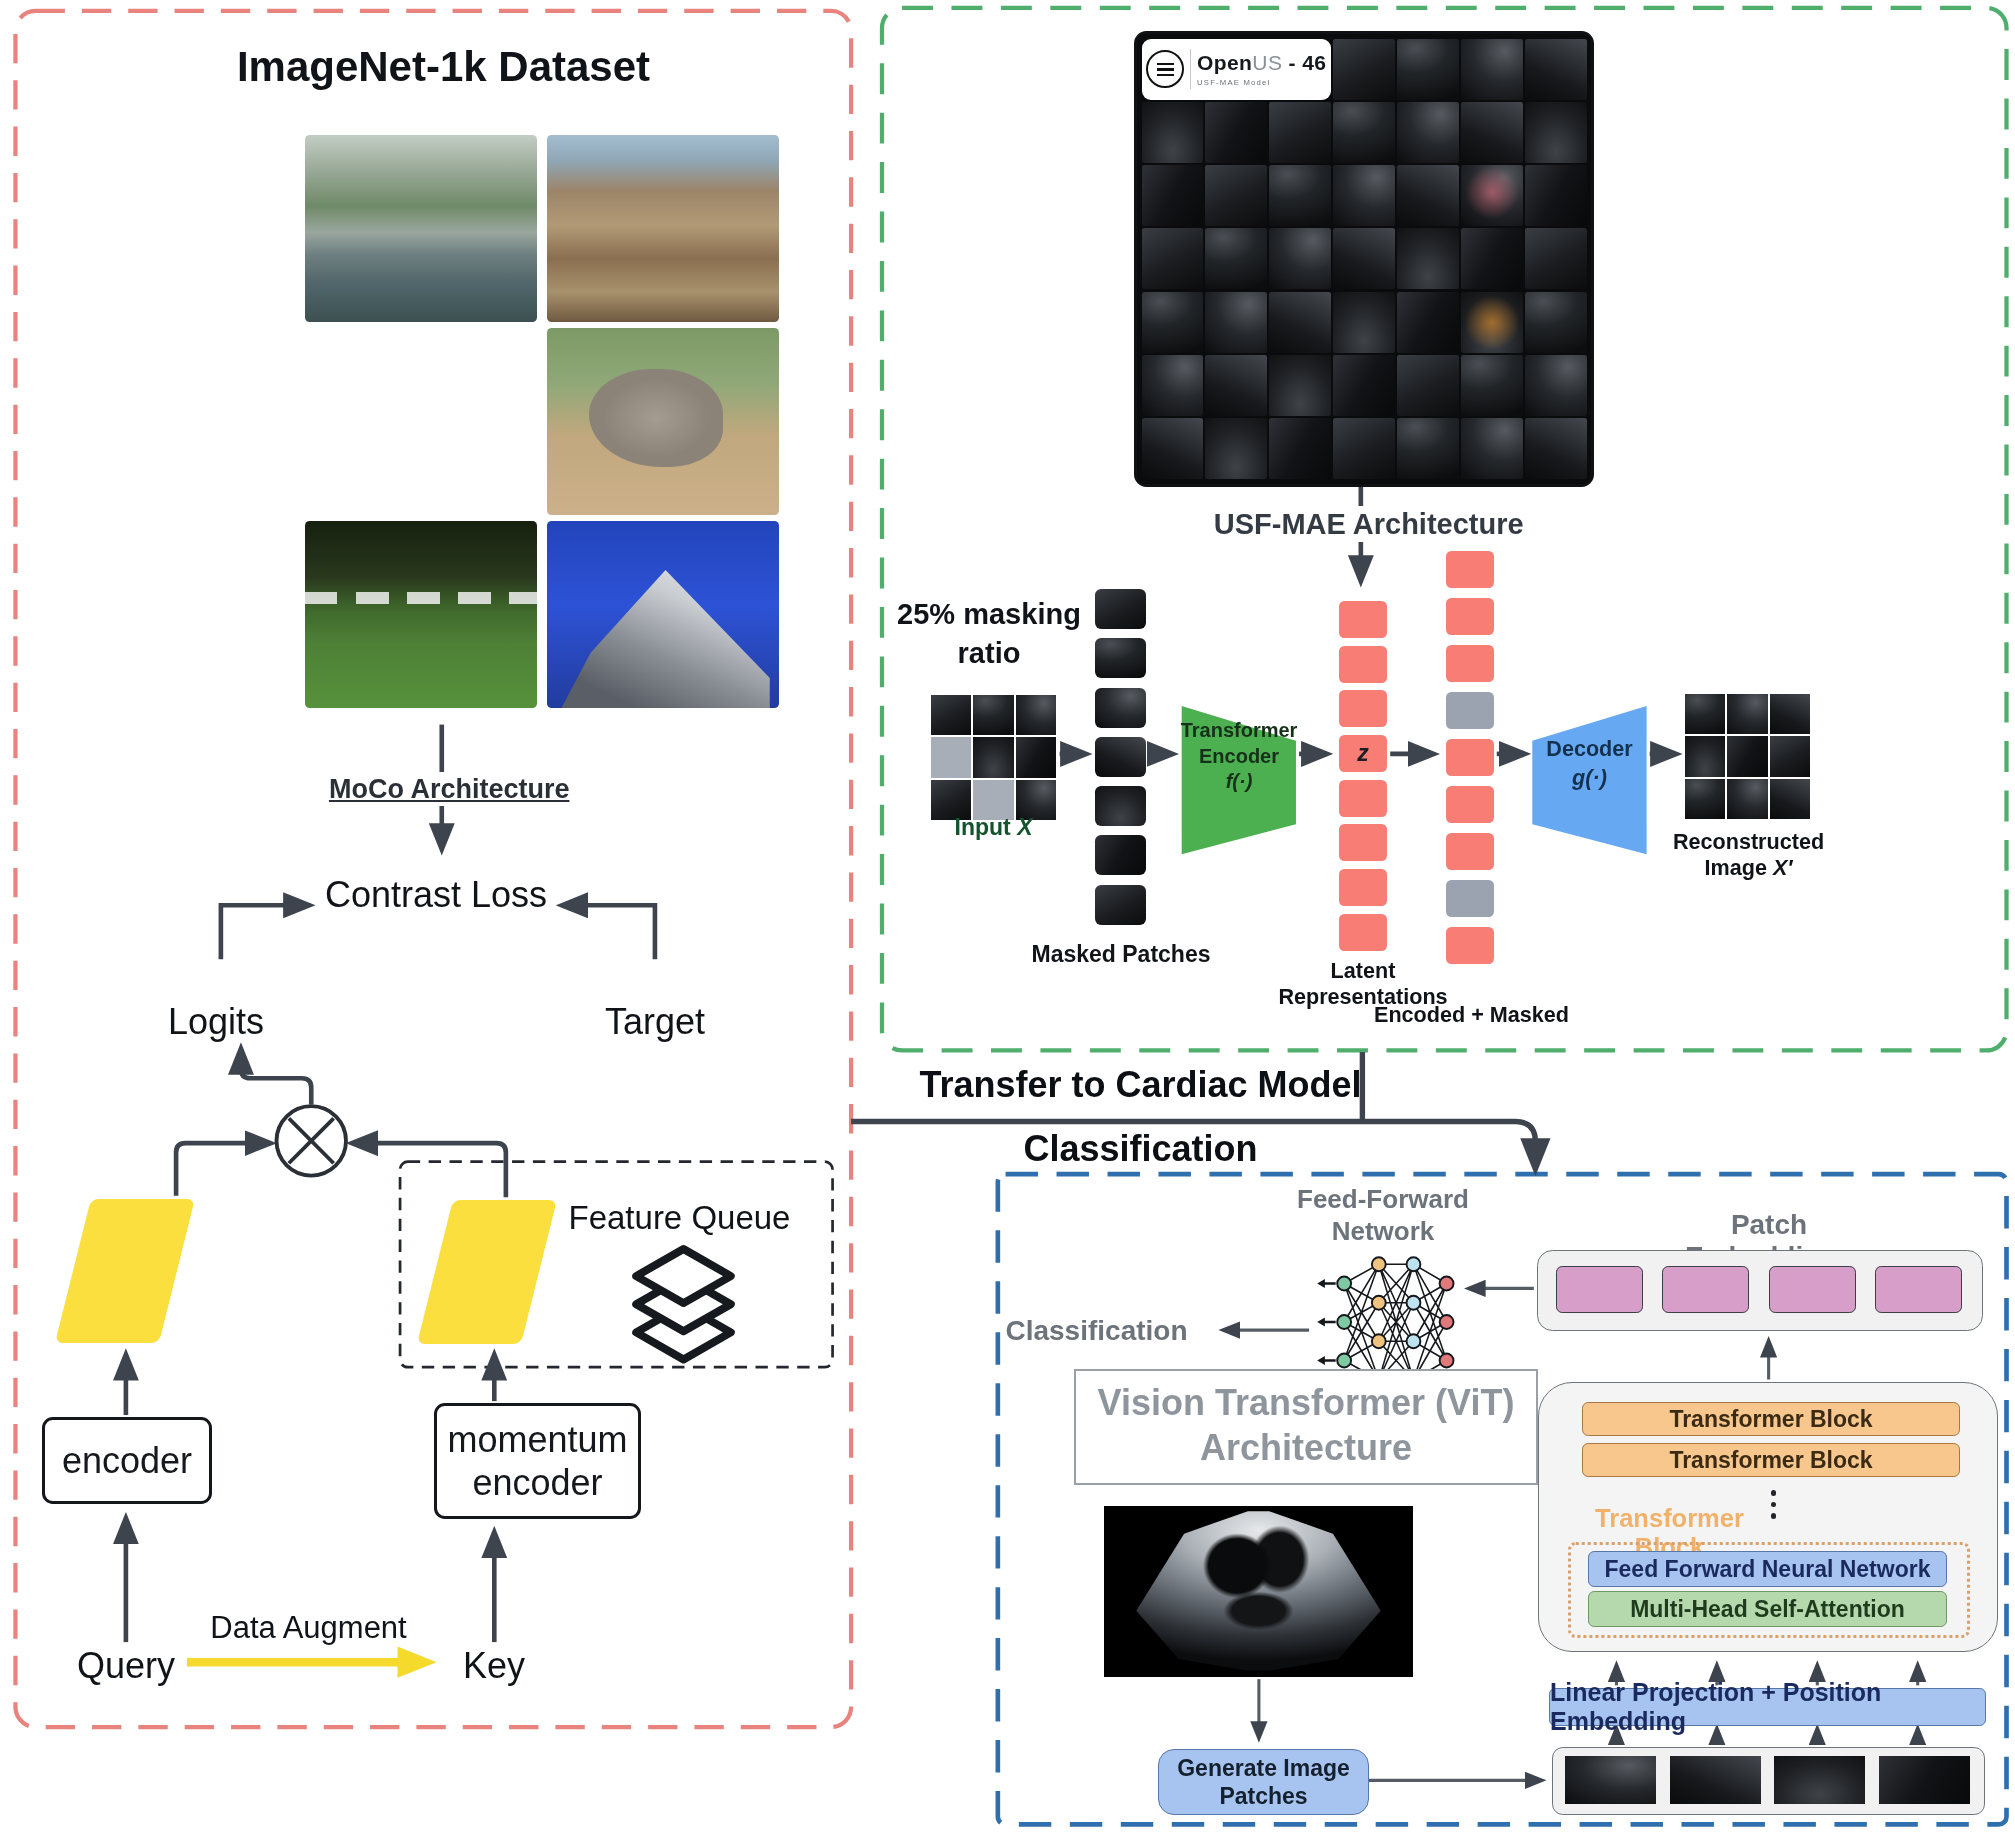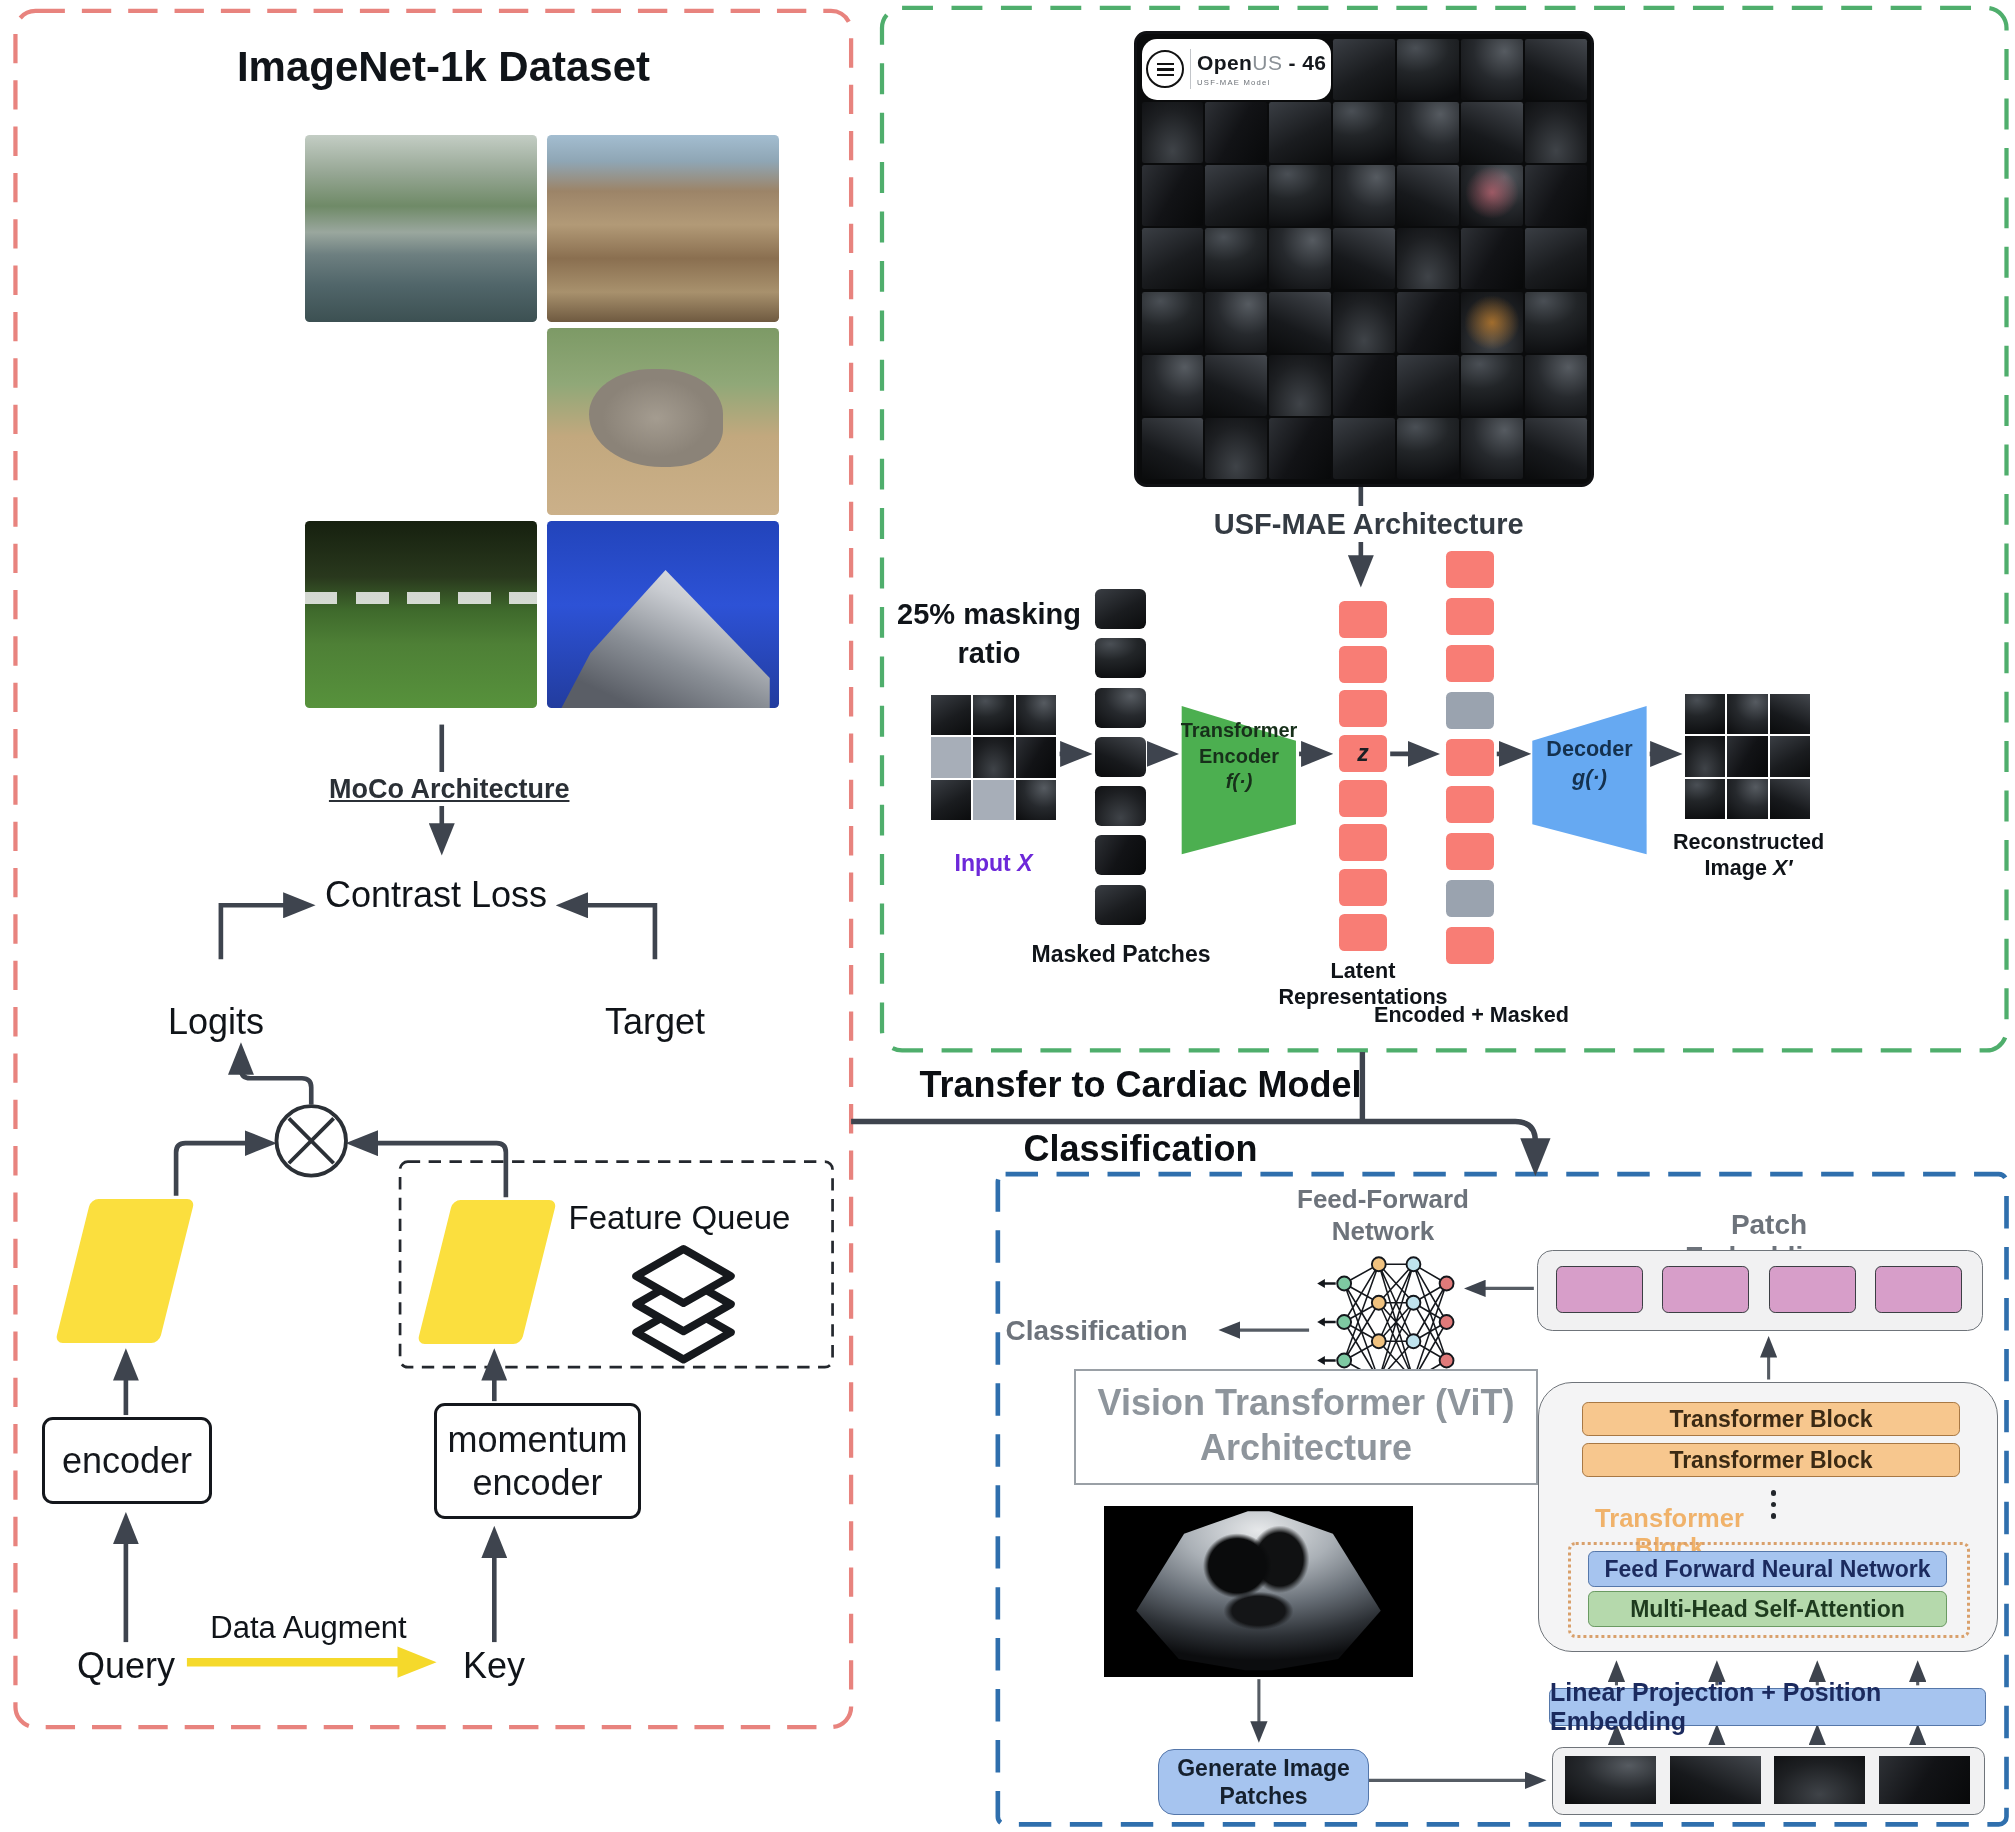--- a/index.html
+++ b/index.html
@@ -40,21 +40,21 @@
   .us-v3{background:linear-gradient(205deg,#44484e 0%,#17191c 60%,#0a0b0c 100%);}
   .us-v4{background:radial-gradient(90% 120% at 50% 80%,#3f4348 0%,#1d1f22 55%,#0b0c0e 100%);}
   .us-v5{background:linear-gradient(120deg,#2e3136 0%,#121316 50%,#08090a 100%);}
   .tint-pink::after{content:"";position:absolute;inset:0;background:radial-gradient(60% 60% at 50% 45%,rgba(225,110,125,.6),transparent 72%);}
   .tint-amber::after{content:"";position:absolute;inset:0;background:radial-gradient(62% 62% at 50% 50%,rgba(222,140,40,.65),transparent 72%);}
   .mask-cell{background:#a7aeb8;}
 
   .openus{background:#0a0b0c;border:3.1px solid #101114;border-radius:12.4px;padding:4.6px;
           display:grid;grid-template-columns:repeat(7,1fr);grid-auto-rows:61px;gap:2.3px;}
   .openus .us-cell{border-radius:2.3px;}
-  .logo-cell{grid-column:span 3;background:#fff;border-radius:15px;display:flex;align-items:center;padding:3.1px 4.6px;gap:6.2px;}
+  .logo-cell{grid-column:span 3;background:#fff;border-radius:9px;display:flex;align-items:center;padding:3.1px 4.6px;gap:6.2px;}
   .logo-circle{width:34px;height:34px;border:2.3px solid #111;border-radius:50%;flex:0 0 auto;
                display:flex;align-items:center;justify-content:center;}
   .logo-lines{width:17px;height:13px;background:repeating-linear-gradient(180deg,#111 0 2.3px,transparent 2.3px 5.4px);}
   .logo-div{width:1.5px;height:40px;background:#c2c5c9;}
   .brand-row{font-size:21px;letter-spacing:0.4px;white-space:nowrap;}
   .brand-sub{font-size:7.7px;color:#6b7076;letter-spacing:1.2px;margin-top:2.3px;}
 
   .grid3{display:grid;grid-template-columns:repeat(3,1fr);grid-template-rows:repeat(3,1fr);gap:2.3px;background:#fff;}
   .mcol .mpatch{height:40px;margin-bottom:9.3px;border-radius:6.2px;}
   .blk{height:37px;border-radius:5.4px;background:var(--salmon,#f87d75);margin-bottom:0;
@@ -271,21 +271,21 @@
       <div class="us-cell us-v0"></div>
       <div class="us-cell us-v1"></div>
       <div class="us-cell us-v2"></div>
       <div class="mask-cell"></div>
       <div class="us-cell us-v4"></div>
       <div class="us-cell us-v5"></div>
       <div class="us-cell us-v0"></div>
       <div class="mask-cell"></div>
       <div class="us-cell us-v2"></div>
     </div>
-  <div class="abs ctext b" style="left:931px;top:850px;width:125px;font-size:23px;color:#6d28d9;">
+  <div class="abs ctext b" style="left:931px;top:814px;width:125px;font-size:23px;color:#14532d;">
     <span>Input</span>
     <span class="ital">X</span>
   </div>
 
   <div class="abs mcol" style="left:1095px;top:589px;width:51px;">
       <div class="mpatch us-v0"></div>
       <div class="mpatch us-v1"></div>
       <div class="mpatch us-v2"></div>
       <div class="mpatch us-v3"></div>
       <div class="mpatch us-v4"></div>

